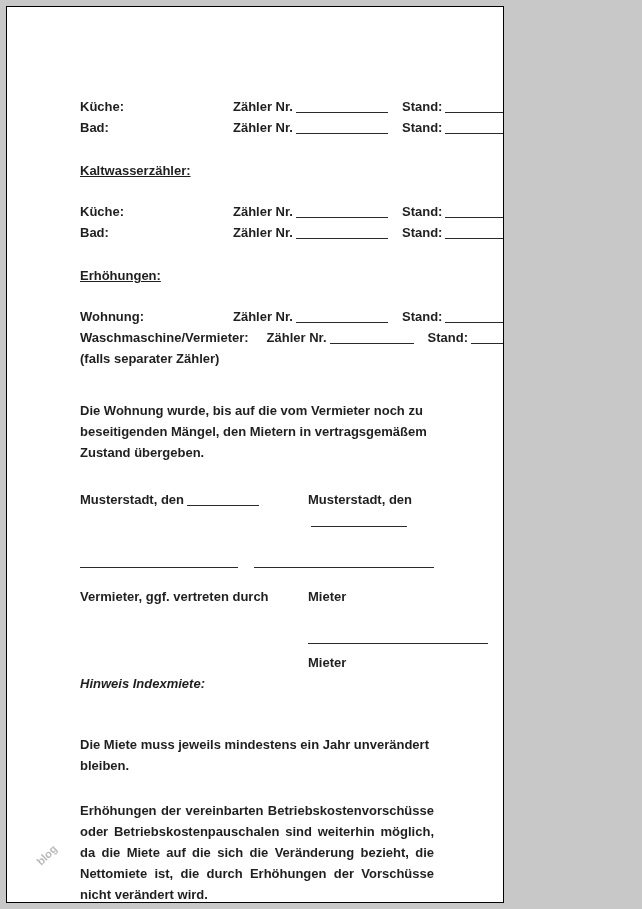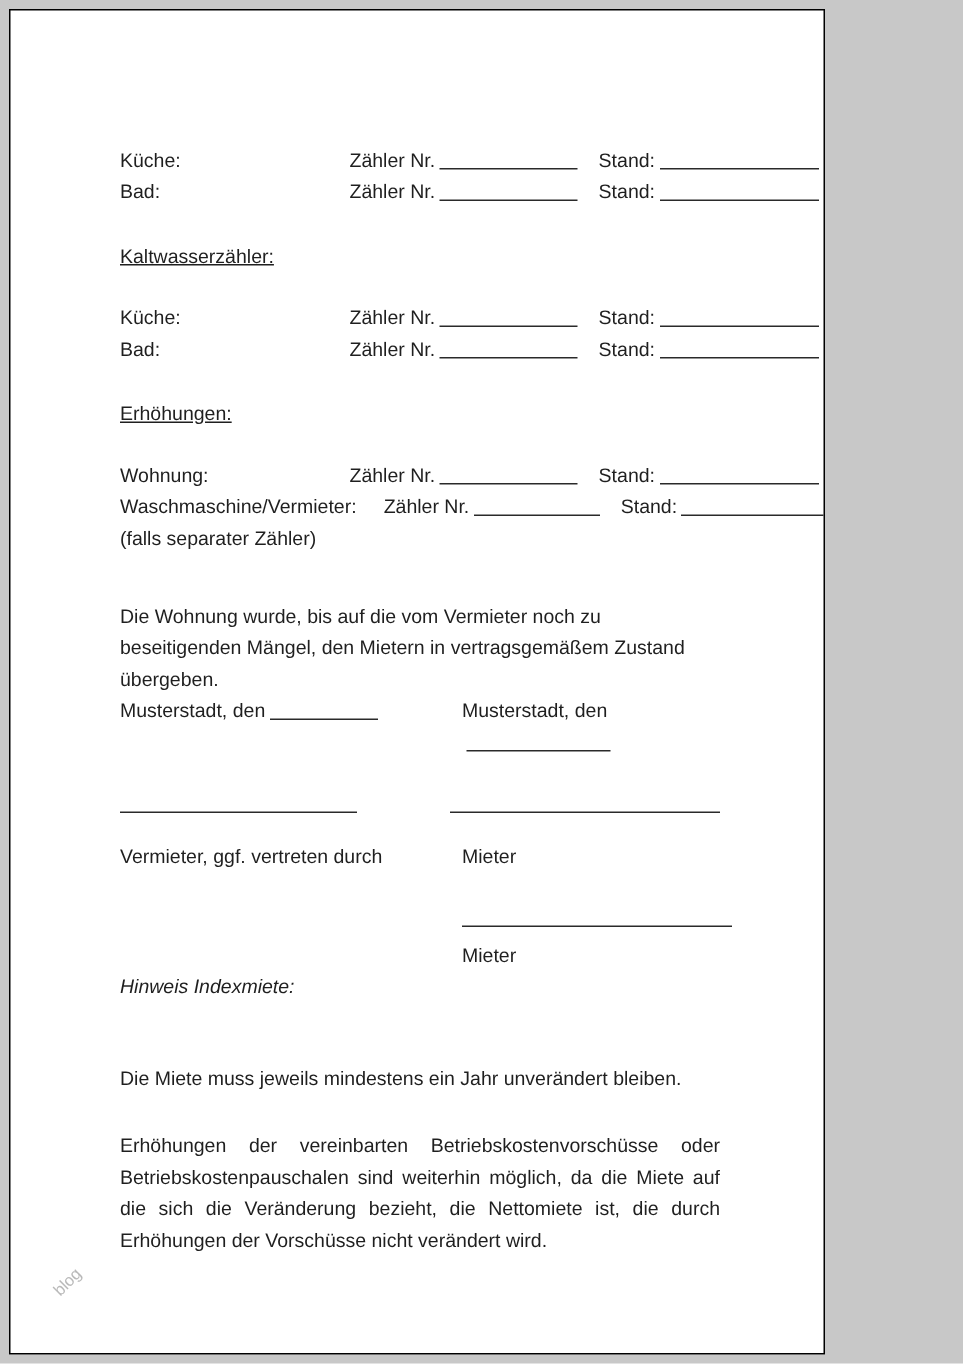--- a/index.html
+++ b/index.html
@@ -6,24 +6,25 @@
   html, body { width: 642px; height: 909px; }
   body {
     background: #c8c8c8;
     font-family: "Liberation Sans", "DejaVu Sans", sans-serif;
     position: relative;
     overflow: hidden;
   }
   .sheet {
     position: absolute;
     left: 6px; top: 6px;
-    width: 544px; height: 897px;
+    width: 498px; height: 897px;
     background: #ffffff;
     border: 1px solid #000000;
     overflow: hidden;
+    font-weight: bold;
   }
   .content {
     position: relative;
     padding: 89px 69px 0 73px;
     font-size: 13px;
     color: #1f1f1f;
     line-height: 21px;
   }
   .meter-row { white-space: nowrap; line-height: 21px; }
   .m-label { display: inline-block; width: 153px; }
@@ -37,21 +38,21 @@
   .z-line { width: 92px; }
   .s-line { width: 106px; }
   .z-line-sm { width: 84px; }
   .s-line-sm { width: 98px; }
   .stand-gap { margin-left: 14px; }
   .sect-head { margin-top: 22px; line-height: 21px; }
   .sect-head span { text-decoration: underline; }
   .gap-rows { margin-top: 20px; }
   .wm-label { margin-right: 18px; }
   .para { margin-top: 31px; }
-  .place-row { display: flex; }
+  .place-row { display: flex; margin-top: 26px; }
   .col-l { width: 228px; }
   .col-r { flex: 1; }
   .pl-line { width: 72px; }
   .pr-line { width: 96px; }
   .sig-row { display: flex; margin-top: 22px; }
   .sig-line-l { display: inline-block; width: 158px; height: 12px; border-bottom: 1px solid #2a2a2a; }
   .sig-line-r { display: inline-block; width: 180px; height: 12px; border-bottom: 1px solid #2a2a2a; }
   .sig-labels { display: flex; line-height: 21px; margin-top: 12px; }
   .sig2 { margin-left: 228px; margin-top: 22px; }
   .hinweis-head { font-style: italic; }

